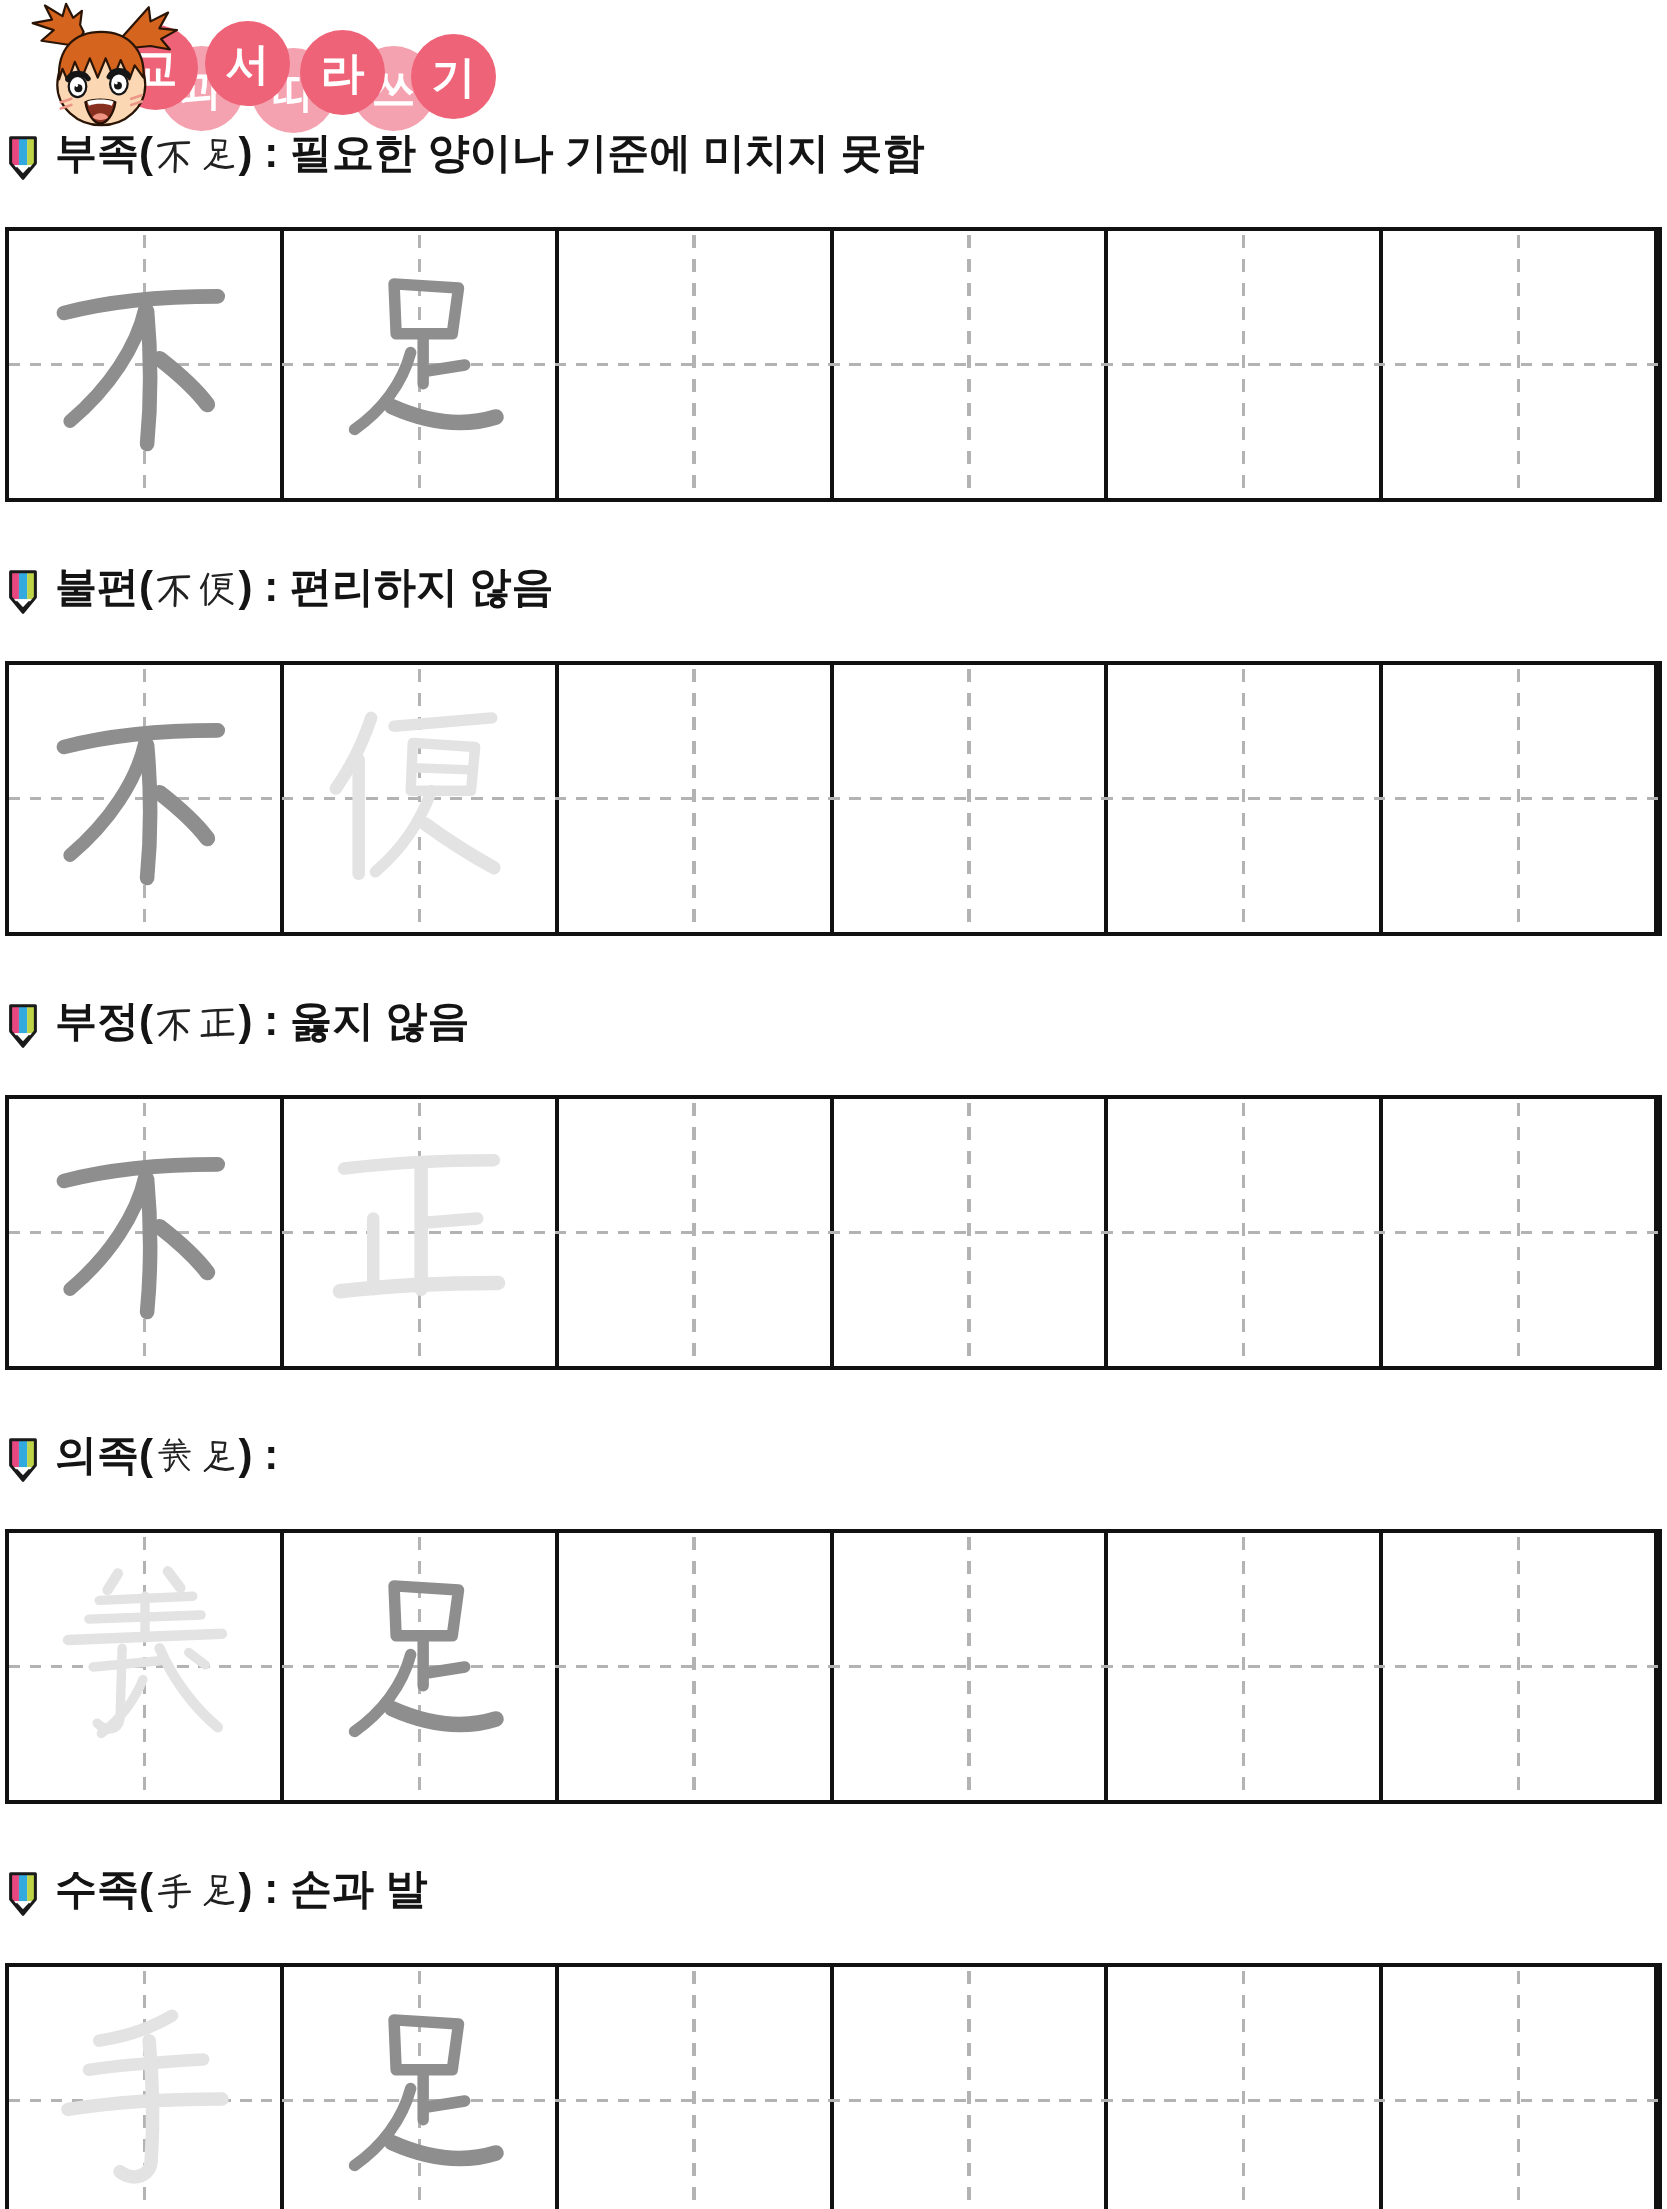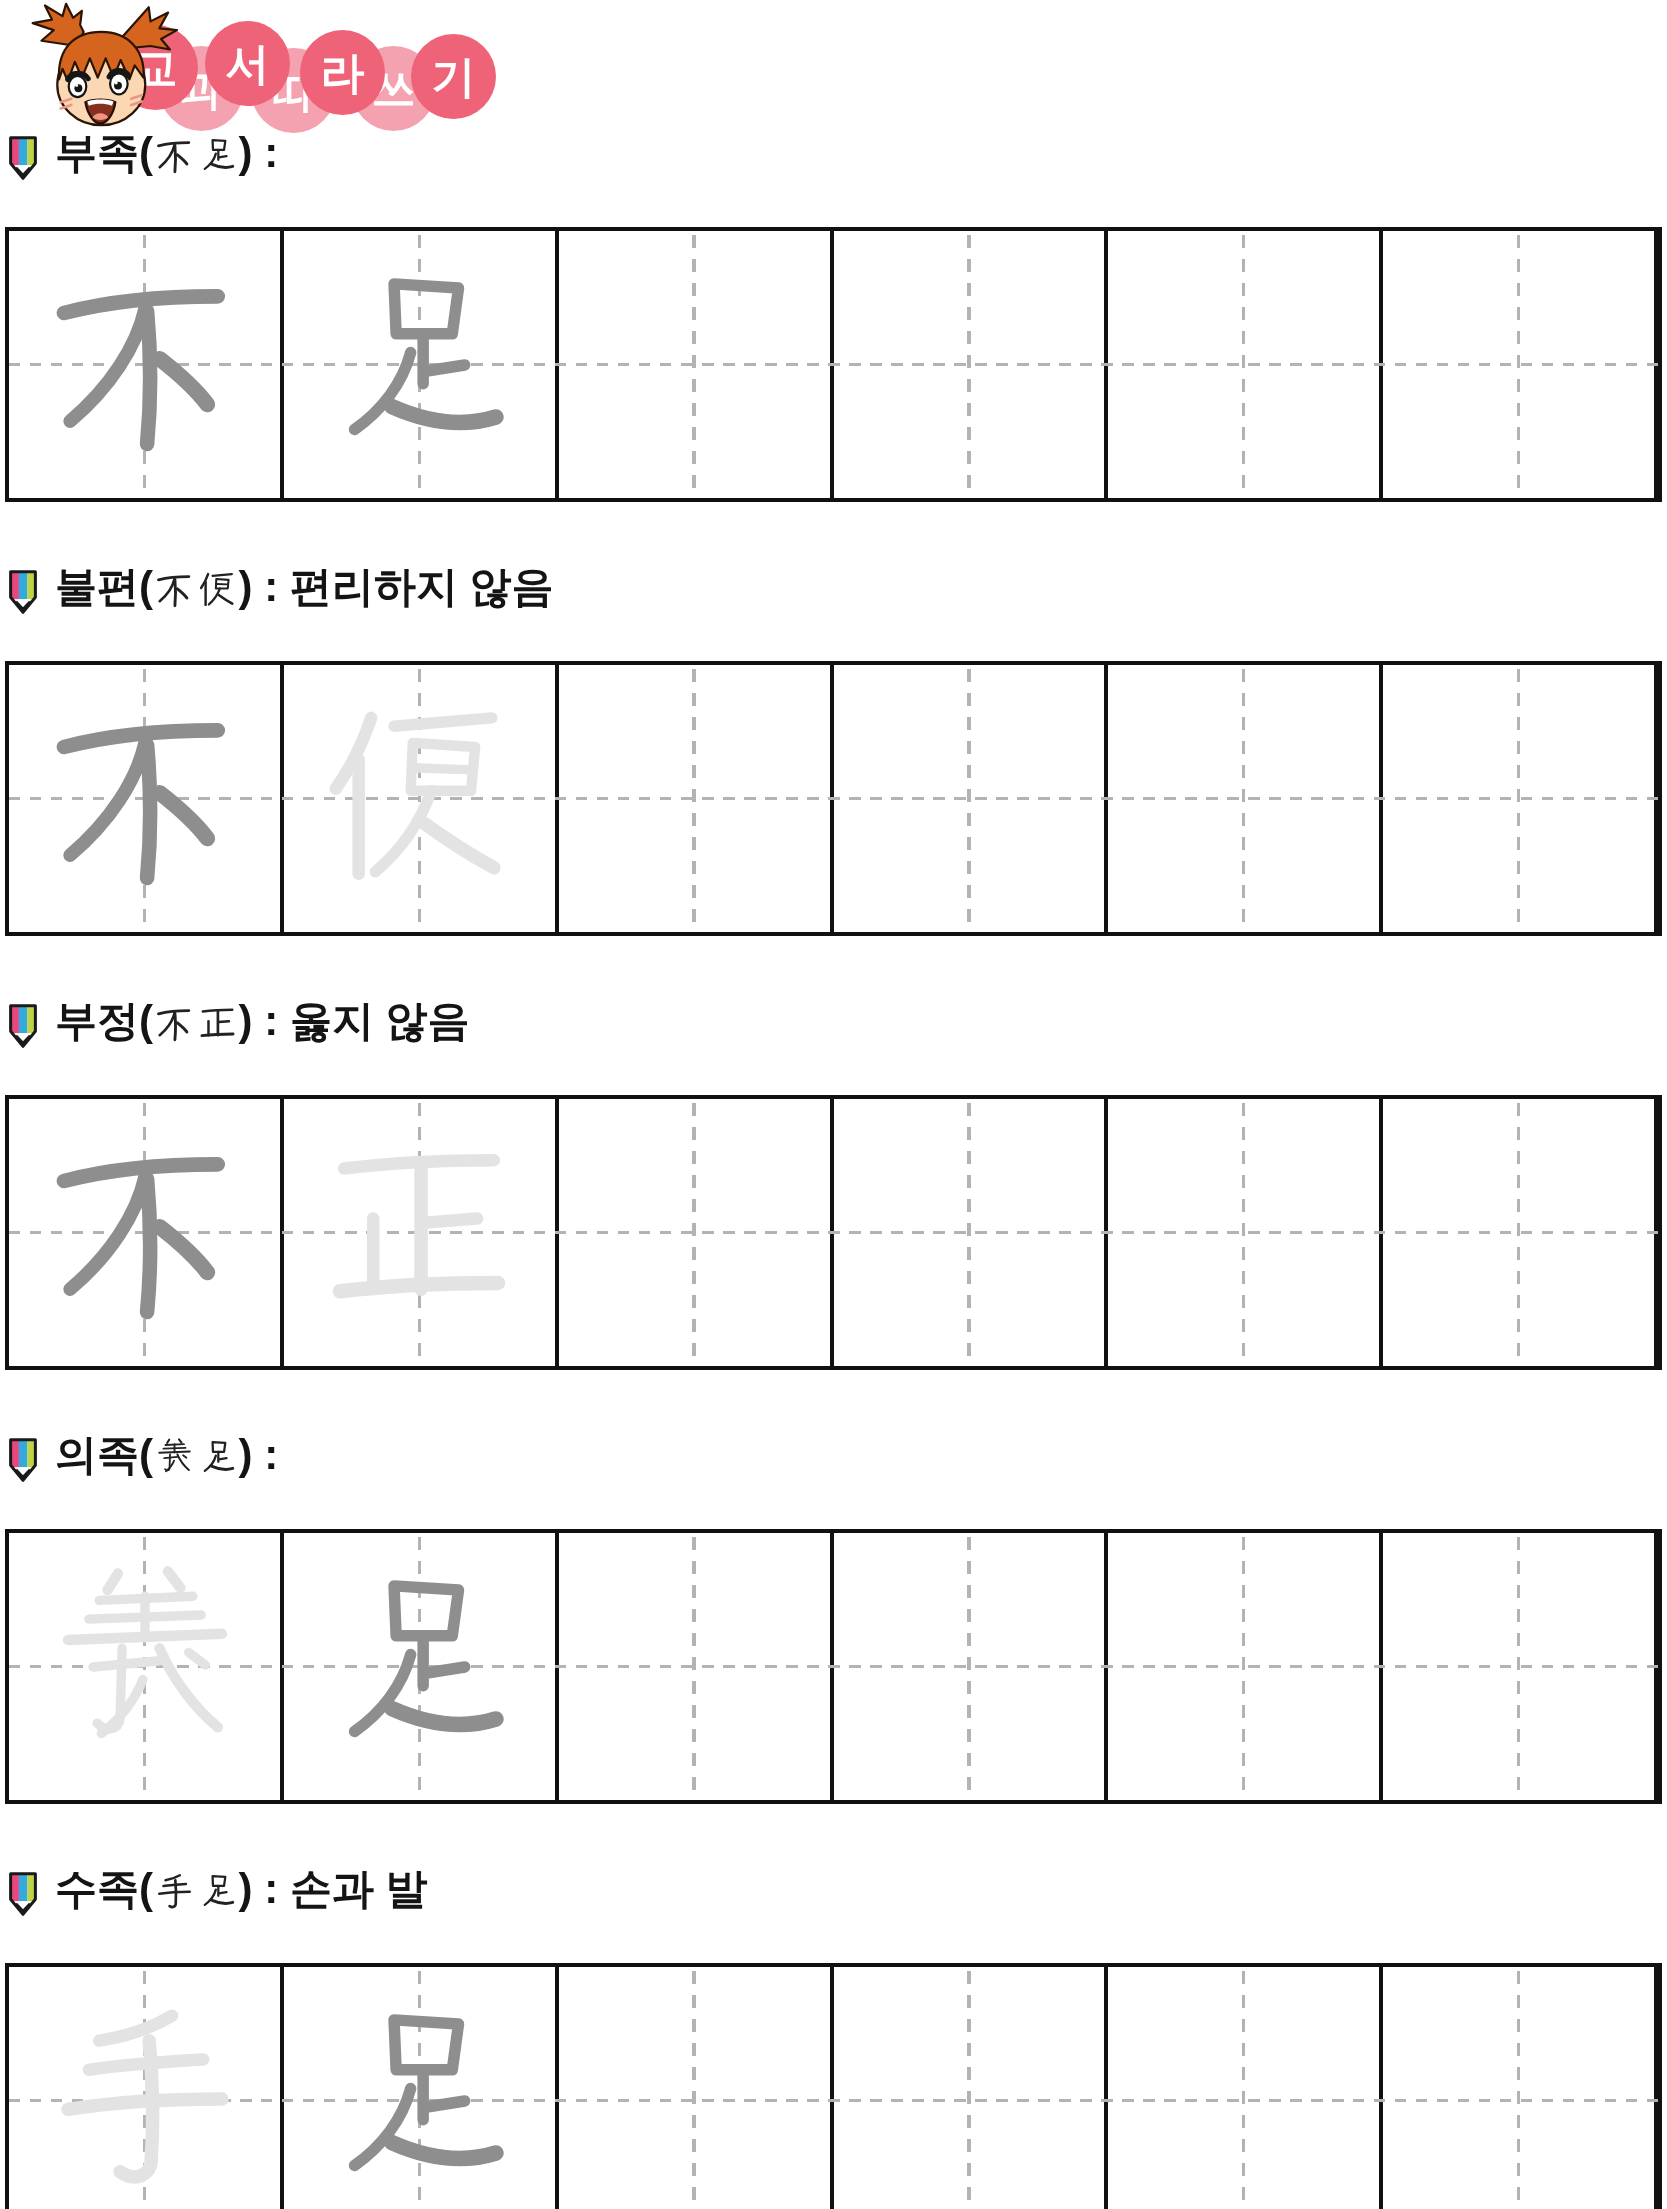--- a/index.html
+++ b/index.html
@@ -124,21 +124,21 @@
             <path d="M11,27 C30,22 55,19 85,19" stroke-width="7"></path>
             <path d="M50,25 C46,43 33,63 14,79" stroke-width="6.5"></path>
             <path d="M51,26 C53,48 53,69 51,90" stroke-width="7"></path>
             <path d="M57,49 C66,56 74,63 80,71" stroke-width="7.5"></path>
           </svg><svg viewBox="0 0 100 100" class="stroke hanja-sm" aria-label="足">
             <path d="M38,13 L69,15 L66,37 L39,37 Z" stroke-width="5.5"></path>
             <path d="M52,37 L52,61" stroke-width="5.5"></path>
             <path d="M53,55 L72,52" stroke-width="5.5"></path>
             <path d="M46,46 C42,61 32,74 19,83" stroke-width="5.5"></path>
             <path d="M37,72 C55,80 71,82 87,77" stroke-width="7.5"></path>
-          </svg><span>) : </span></div>
+          </svg><span>) : </span><span>필요한 양이나 기준에 미치지 못함</span></div>
       </div>
       <div class="grid">
         <div class="cell">
           <div class="vguide"></div>
           <svg viewBox="0 0 100 100" class="stroke glyph dark" aria-label="不">
             <path d="M11,27 C30,22 55,19 85,19" stroke-width="7"></path>
             <path d="M50,25 C46,43 33,63 14,79" stroke-width="6.5"></path>
             <path d="M51,26 C53,48 53,69 51,90" stroke-width="7"></path>
             <path d="M57,49 C66,56 74,63 80,71" stroke-width="7.5"></path>
           </svg>

